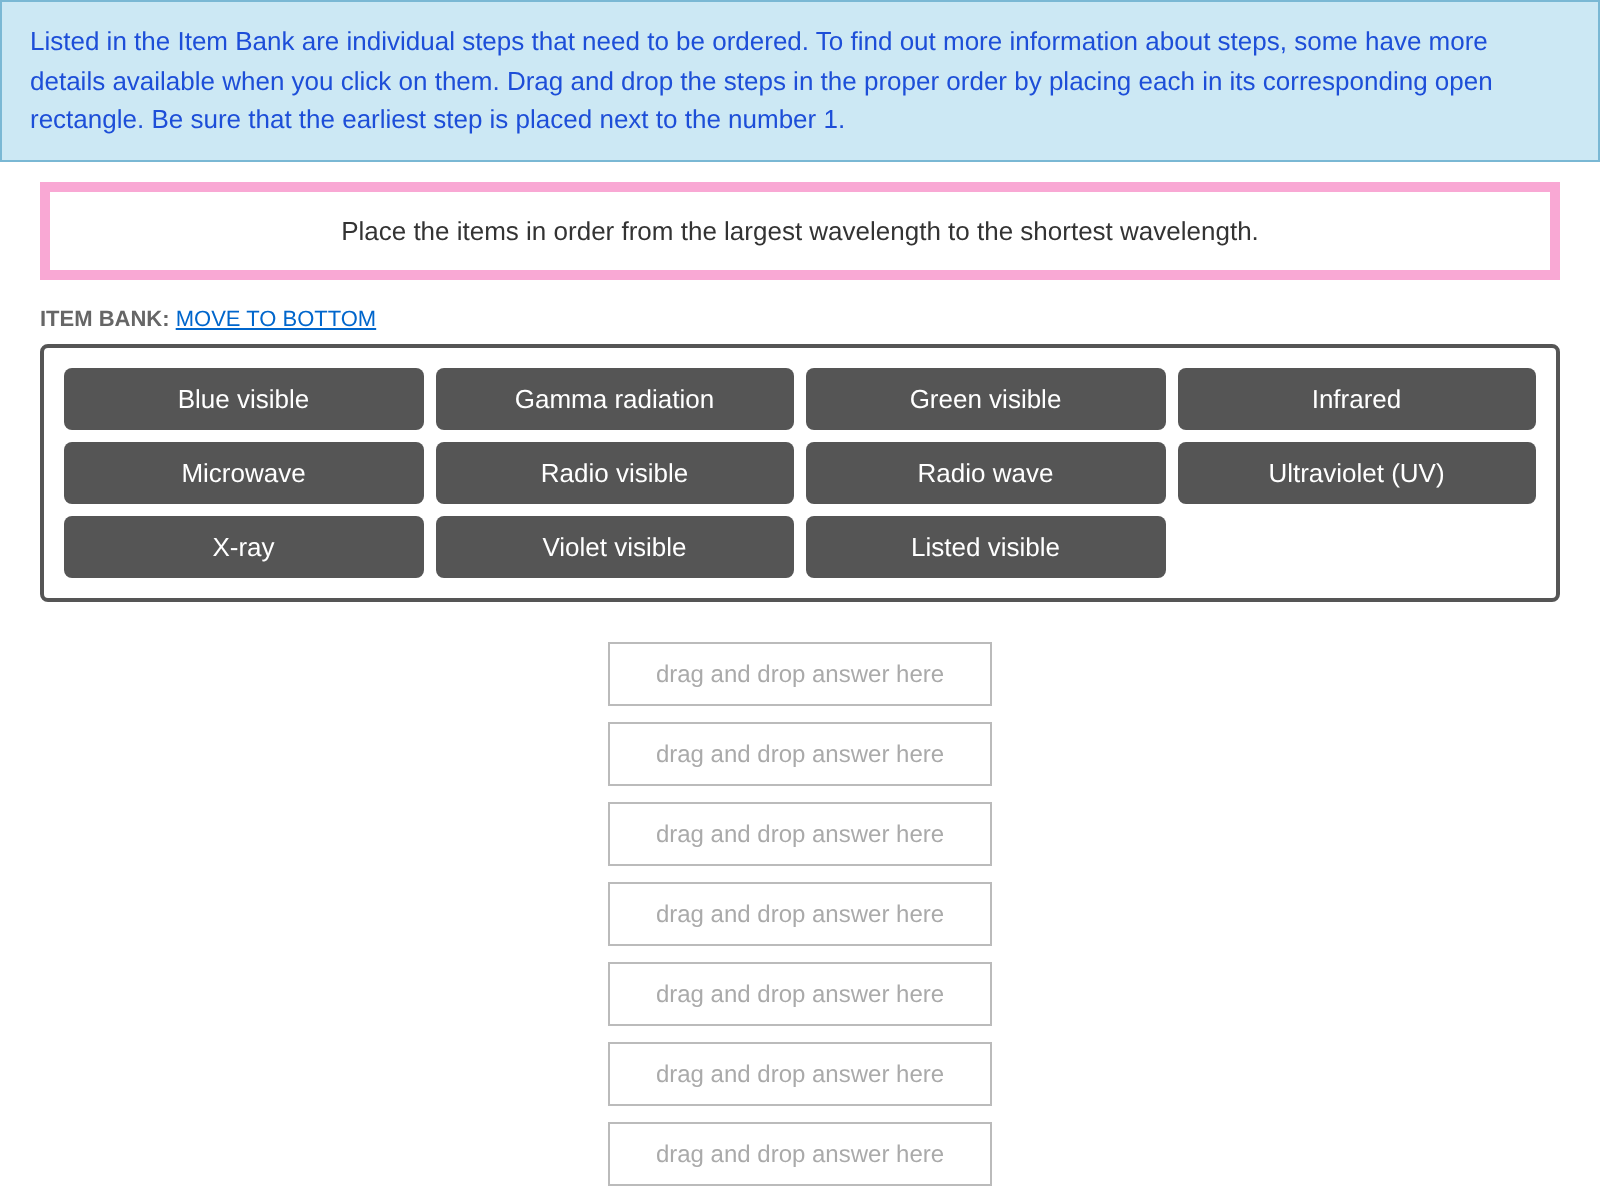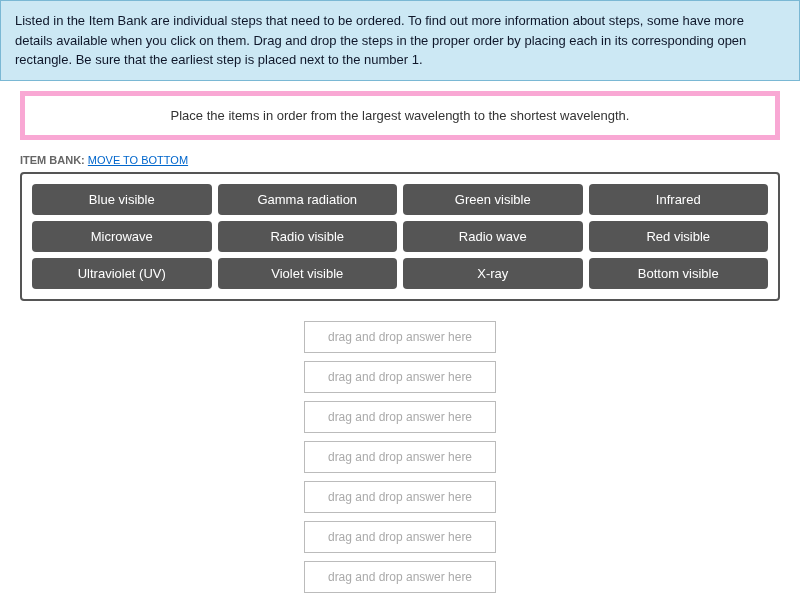--- a/index.html
+++ b/index.html
@@ -10,21 +10,21 @@
       width: 800px;
       min-height: 601px;
     }
 
     .instructions {
       background: #cce8f4;
       border: 1px solid #7ab8d4;
       padding: 10px 14px;
       font-size: 13px;
       line-height: 1.5;
-      color: #0f172a;
+      color: #1d4ed8;
     }
 
     .question-area {
       padding: 10px 20px;
     }
 
     .prompt-box {
       border: 5px solid #f9a8d4;
       padding: 12px;
       text-align: center;
@@ -110,25 +110,24 @@
 
   <div class="item-bank-container">
     <div class="item-bank-grid" id="item-grid">
     <div class="item-chip">Blue visible</div>
         <div class="item-chip">Gamma radiation</div>
         <div class="item-chip">Green visible</div>
         <div class="item-chip">Infrared</div>
         <div class="item-chip">Microwave</div>
         <div class="item-chip">Radio visible</div>
         <div class="item-chip">Radio wave</div>
-        <div class="item-chip">Red visible</div>
         <div class="item-chip">Ultraviolet (UV)</div>
+        <div class="item-chip">X-ray</div>
         <div class="item-chip">Violet visible</div>
-        <div class="item-chip">X-ray</div>
-        <div class="item-chip">Bottom visible</div>
+        <div class="item-chip">Listed visible</div>
       </div>
   </div>
 
   <div class="drop-zones" id="drop-zones">
   <div class="drop-zone">drag and drop answer here</div>
       <div class="drop-zone">drag and drop answer here</div>
       <div class="drop-zone">drag and drop answer here</div>
       <div class="drop-zone">drag and drop answer here</div>
       <div class="drop-zone">drag and drop answer here</div>
       <div class="drop-zone">drag and drop answer here</div>

